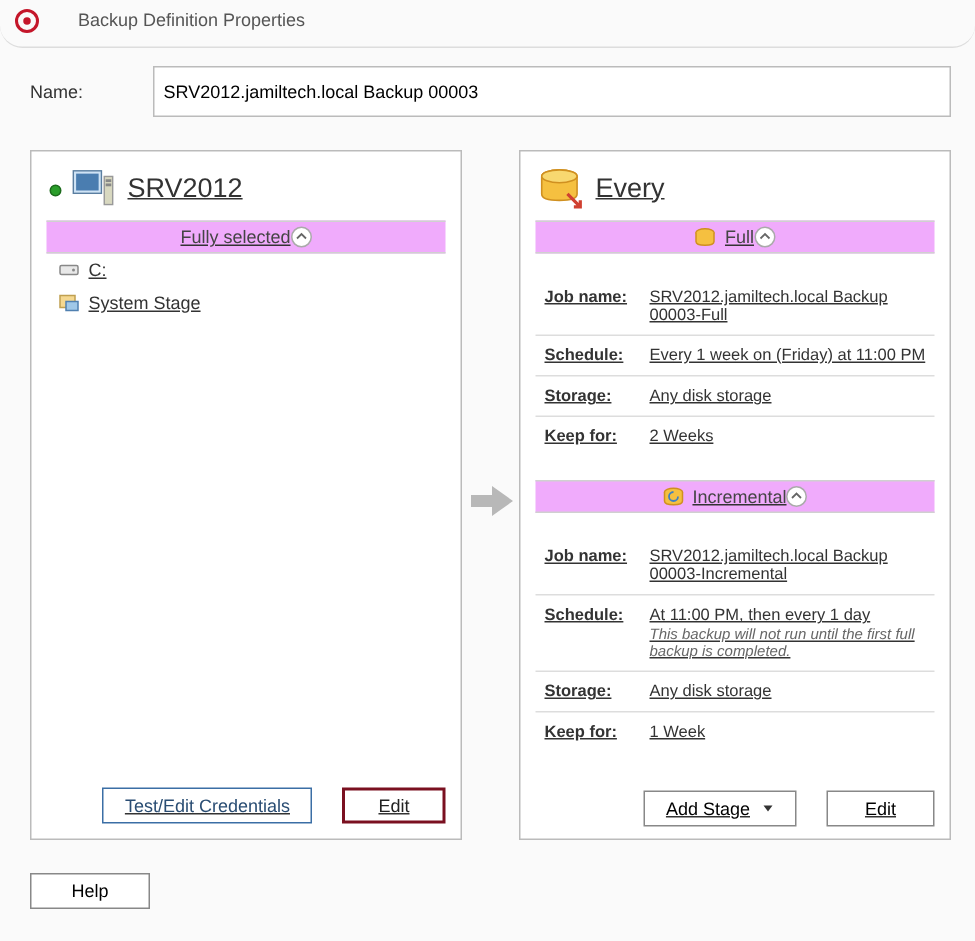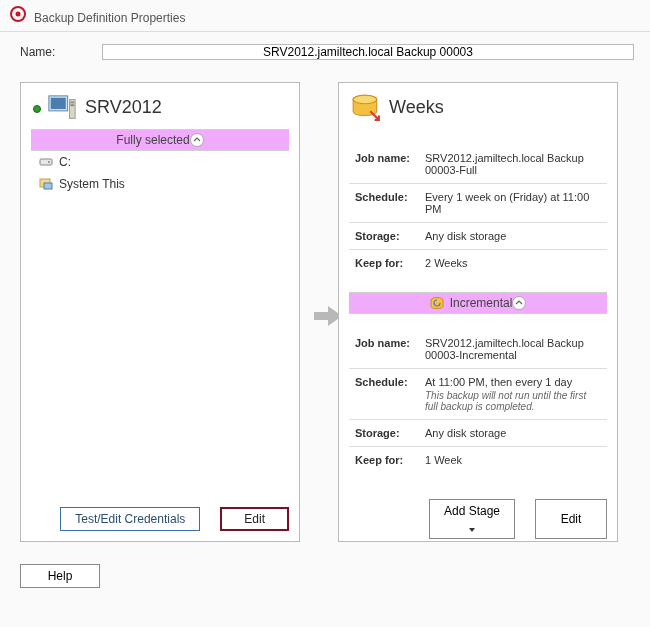--- a/index.html
+++ b/index.html
@@ -1,45 +1,45 @@
 <!DOCTYPE html>
 <html><head>
 <meta charset="utf-8">
 <style>
 * { box-sizing: border-box; margin: 0; padding: 0; }
 body { font-family: Arial, sans-serif; font-size: 12px; background: #fafafa; color: #333; width: 650px; height: 627px; overflow: hidden; }
-.titlebar { display: flex; align-items: flex-end; padding: 6px 10px; border-bottom: 1px solid #ddd; gap: 8px; }
+.titlebar { display: flex; align-items: flex-start; padding: 6px 10px; border-bottom: 1px solid #ddd; gap: 26px; border-radius: 15px; }
 .titlebar .app-icon svg { width: 16px; height: 16px; }
 .titlebar .title { font-size: 12px; color: #555; }
 .form-area { padding: 12px 16px 8px 20px; }
 .form-row { display: flex; align-items: center; margin-bottom: 8px; }
 .form-row label { width: 82px; color: #333; }
-.form-row input { flex: 1; height: 16px; border: 1px solid #bbb; padding: 2px 6px; font-size: 12px; font-family: inherit; background: #fff; text-align: center; }
-.panels { display: flex; padding: 6px 32px 10px 20px; gap: 0; position: relative; }
+.form-row input { flex: 1; height: 34px; border: 1px solid #bbb; padding: 2px 6px; font-size: 12px; font-family: inherit; background: #fff; }
+.panels { display: flex; padding: 6px 16px 10px 20px; gap: 0; position: relative; text-decoration: underline; }
 .panel { background: #fff; border: 1px solid #bbb; position: relative; }
 .panel-left { width: 290px; height: 460px; display: flex; flex-direction: column; }
 .panel-right { width: 290px; height: 460px; margin-left: 38px; display: flex; flex-direction: column; }
 .arrow { position: absolute; left: 314px; top: 228px; }
 .arrow svg { width: 28px; height: 24px; }
 .panel-header { display: flex; align-items: center; padding: 10px 12px 8px; gap: 8px; }
 .panel-header .icon-wrap { width: 30px; height: 28px; display: flex; align-items: center; justify-content: center; }
 .panel-header h2 { font-size: 18px; font-weight: normal; color: #333; }
 .section-bar { background: #f0abfc; border: 1px solid #d0d0d0; border-left: none; border-right: none; margin: 0 10px; display: flex; align-items: center; justify-content: center; padding: 3px 6px; color: #444; }
 .section-bar .collapse-btn { width: 14px; height: 14px; border: 1px solid #aaa; border-radius: 50%; display: flex; align-items: center; justify-content: center; background: #fff; cursor: pointer; }
 .section-bar .collapse-btn svg { width: 8px; height: 8px; }
 .section-bar .section-title { display: flex; align-items: center; gap: 6px; }
 .section-bar .section-title svg { width: 14px; height: 14px; }
 .left-list { margin: 0 10px; flex: 1; }
 .left-item { display: flex; align-items: center; gap: 6px; padding: 4px 8px; font-size: 12px; color: #333; }
 .left-item svg { width: 14px; height: 14px; }
 .panel-footer { display: flex; justify-content: flex-end; gap: 20px; padding: 10px; }
 .btn { border: 1px solid #888; background: #fff; padding: 4px 14px; font-size: 12px; font-family: inherit; cursor: pointer; min-width: 60px; }
 .btn-primary { border: 2px solid #7a1020; color: #222; padding: 3px 22px; }
 .btn-blue { border: 1px solid #3b6ea5; color: #2a4d73; }
-.btn-dropdown { display: flex; align-items: center; gap: 8px; flex-direction: column; }
+.btn-dropdown { display: flex; align-items: center; gap: 8px; }
 .btn-dropdown svg { width: 8px; height: 8px; }
 .detail-block { margin: 16px 10px; }
 .detail-row { display: flex; padding: 7px 6px; border-bottom: 1px solid #ddd; gap: 8px; }
 .detail-row:last-child { border-bottom: none; }
 .detail-label { width: 62px; color: #333; font-weight: bold; font-size: 11px; }
 .detail-value { flex: 1; color: #333; font-size: 11px; }
 .detail-note { font-style: italic; color: #666; font-size: 10px; margin-top: 2px; }
 .footer-bar { padding: 12px 20px; }
 .status-dot { width: 8px; height: 8px; border-radius: 50%; background: #2a9d2a; border: 1px solid #1c6b1c; position: absolute; left: 12px; top: 22px; }
 </style>
@@ -92,21 +92,21 @@
             <rect x="1" y="4" width="12" height="6" rx="1" fill="#e8e8e8" stroke="#888"></rect>
             <circle cx="10" cy="7" r="1" fill="#888"></circle>
           </svg>
         <span>C:</span>
       </div>
       <div class="left-item">
         <svg viewBox="0 0 14 14">
             <rect x="1" y="2" width="10" height="8" fill="#f5d890" stroke="#c0a050"></rect>
             <rect x="5" y="6" width="8" height="6" fill="#a0c8e8" stroke="#5080b0"></rect>
           </svg>
-        <span>System This</span>
+        <span>System Stage</span>
       </div>
     </div>
     <div class="panel-footer">
       <button class="btn btn-blue">Test/Edit Credentials</button>
       <button class="btn btn-primary">Edit</button>
     </div>
   </div>
 
   <div class="arrow">
     <svg viewBox="0 0 28 24">
@@ -117,23 +117,37 @@
   <div class="panel panel-right">
     <div class="panel-header">
       <span class="icon-wrap">
         <svg viewBox="0 0 28 28">
             <ellipse cx="13" cy="7" rx="11" ry="4" fill="#f5c040" stroke="#d09020"></ellipse>
             <path d="M2 7 L2 18 Q2 22 13 22 Q24 22 24 18 L24 7" fill="#f5c040" stroke="#d09020"></path>
             <ellipse cx="13" cy="7" rx="11" ry="4" fill="#f8d870" stroke="#d09020"></ellipse>
             <path d="M18 18 L26 26 M22 26 L26 26 L26 22" fill="none" stroke="#d04030" stroke-width="2"></path>
           </svg>
       </span>
-      <h2>Weeks</h2>
-    </div>
-
+      <h2>Every</h2>
+    </div>
+
+    <div class="section-bar">
+      <span class="section-title">
+        <svg viewBox="0 0 14 14">
+            <ellipse cx="7" cy="4" rx="6" ry="2.5" fill="#f5c040" stroke="#d09020"></ellipse>
+            <path d="M1 4 L1 10 Q1 12.5 7 12.5 Q13 12.5 13 10 L13 4" fill="#f5c040" stroke="#d09020"></path>
+          </svg>
+        <span>Full</span>
+      </span>
+      <span class="collapse-btn">
+        <svg viewBox="0 0 8 8">
+            <path d="M1 5 L4 2 L7 5" fill="none" stroke="#666" stroke-width="1.2"></path>
+          </svg>
+      </span>
+    </div>
     <div class="detail-block">
       <div class="detail-row">
         <span class="detail-label">Job name:</span>
         <span class="detail-value">SRV2012.jamiltech.local Backup 00003-Full</span>
       </div>
       <div class="detail-row">
         <span class="detail-label">Schedule:</span>
         <span class="detail-value">Every 1 week on (Friday) at 11:00 PM</span>
       </div>
       <div class="detail-row">

